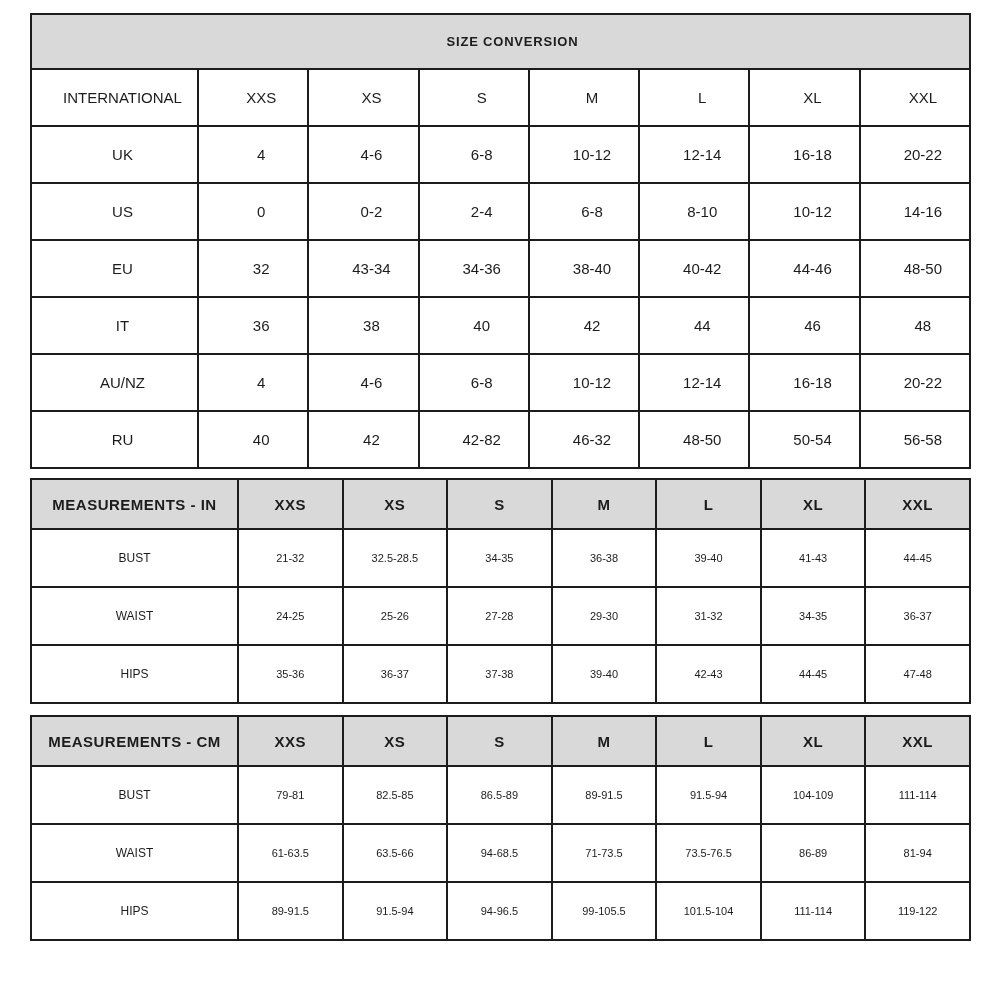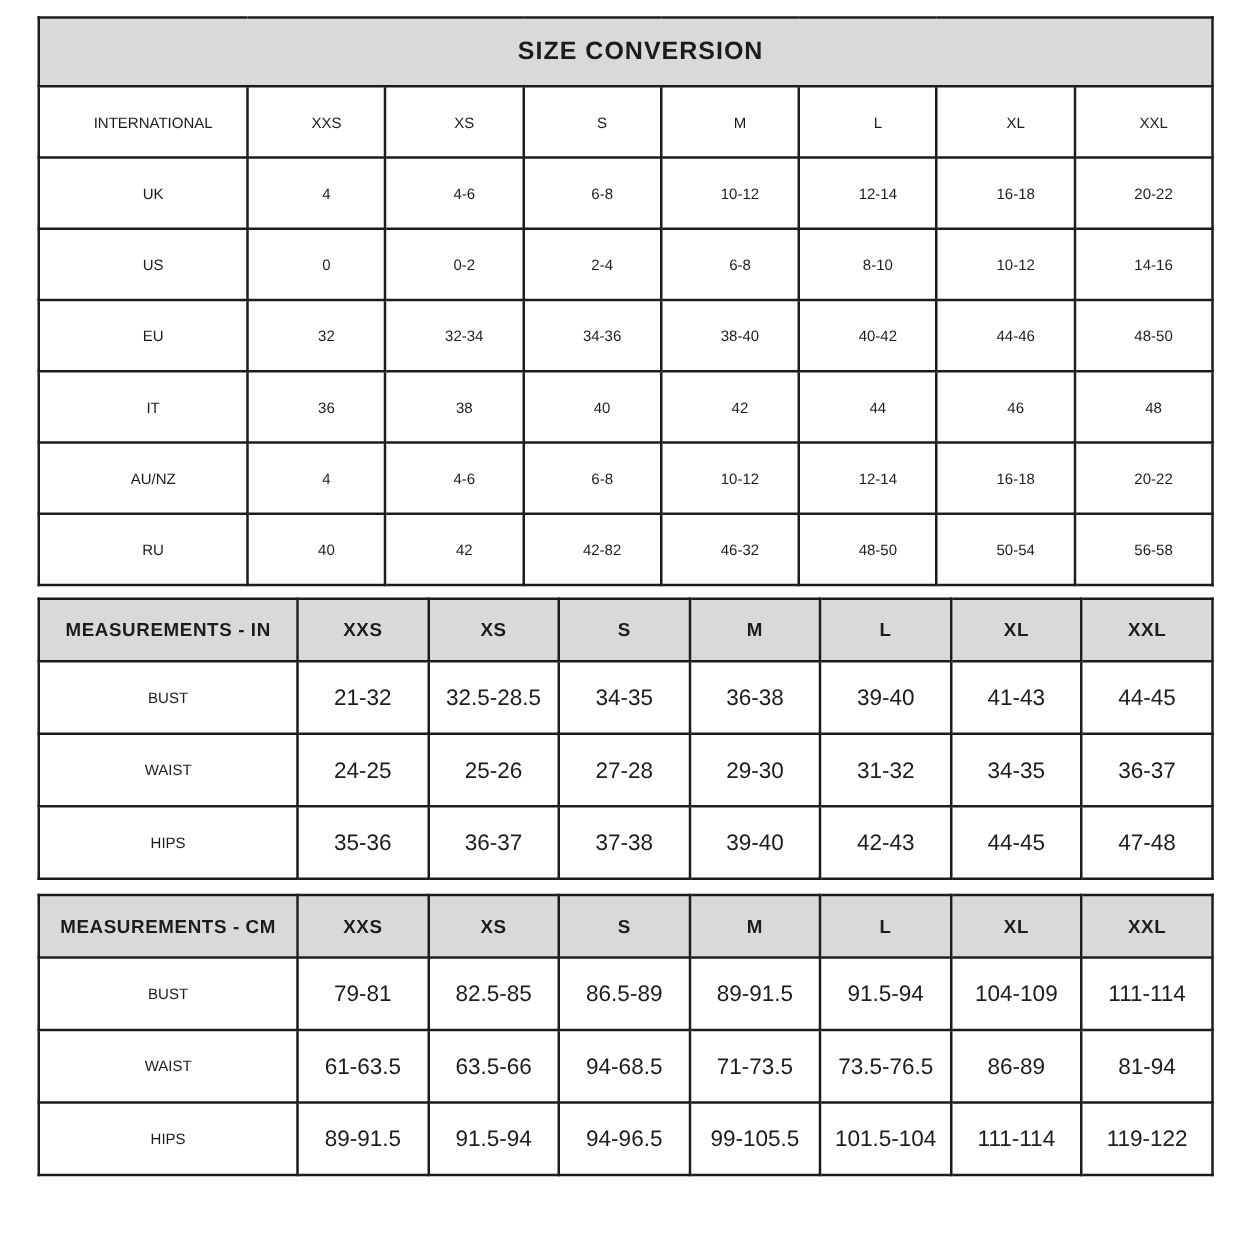--- a/index.html
+++ b/index.html
@@ -39,36 +39,36 @@
     vertical-align: middle;
     overflow: hidden;
     white-space: nowrap;
   }
   .tbl-conversion { margin-top: 13px; }
   .tbl-conversion col.first { width: 167px; }
   .tbl-meas col.first { width: 207px; }
   .banner {
     background: var(--header-bg);
     height: 55px;
-    font-size: 20px;
+    font-size: 13px;
     font-weight: bold;
     letter-spacing: 0.8px;
     padding-left: 24px;
   }
-  .tbl-conversion td { height: 57px; font-size: 12px; padding-left: 16px; }
+  .tbl-conversion td { height: 57px; font-size: 15px; padding-left: 16px; }
   .tbl-meas td { height: 58px; }
   .tbl-meas .gray-row td {
     background: var(--header-bg);
     font-weight: bold;
     font-size: 15px;
     letter-spacing: 0.5px;
     height: 50px;
   }
   .tbl-meas td.row-label { font-size: 12px; }
-  .tbl-meas td.val { font-size: 18px; }
+  .tbl-meas td.val { font-size: 11px; }
   .tbl-in { margin-top: 9px; }
   .tbl-cm { margin-top: 11px; }
 </style>
 </head>
 <body>
 
 <div class="page">
 
 
   <table class="tbl tbl-conversion">
@@ -108,21 +108,21 @@
           <td class="val">0-2</td>
           <td class="val">2-4</td>
           <td class="val">6-8</td>
           <td class="val">8-10</td>
           <td class="val">10-12</td>
           <td class="val">14-16</td>
         </tr>
         <tr>
           <td class="first-col row-label">EU</td>
           <td class="val">32</td>
-          <td class="val">32-34</td>
+          <td class="val">43-34</td>
           <td class="val">34-36</td>
           <td class="val">38-40</td>
           <td class="val">40-42</td>
           <td class="val">44-46</td>
           <td class="val">48-50</td>
         </tr>
         <tr>
           <td class="first-col row-label">IT</td>
           <td class="val">36</td>
           <td class="val">38</td>

